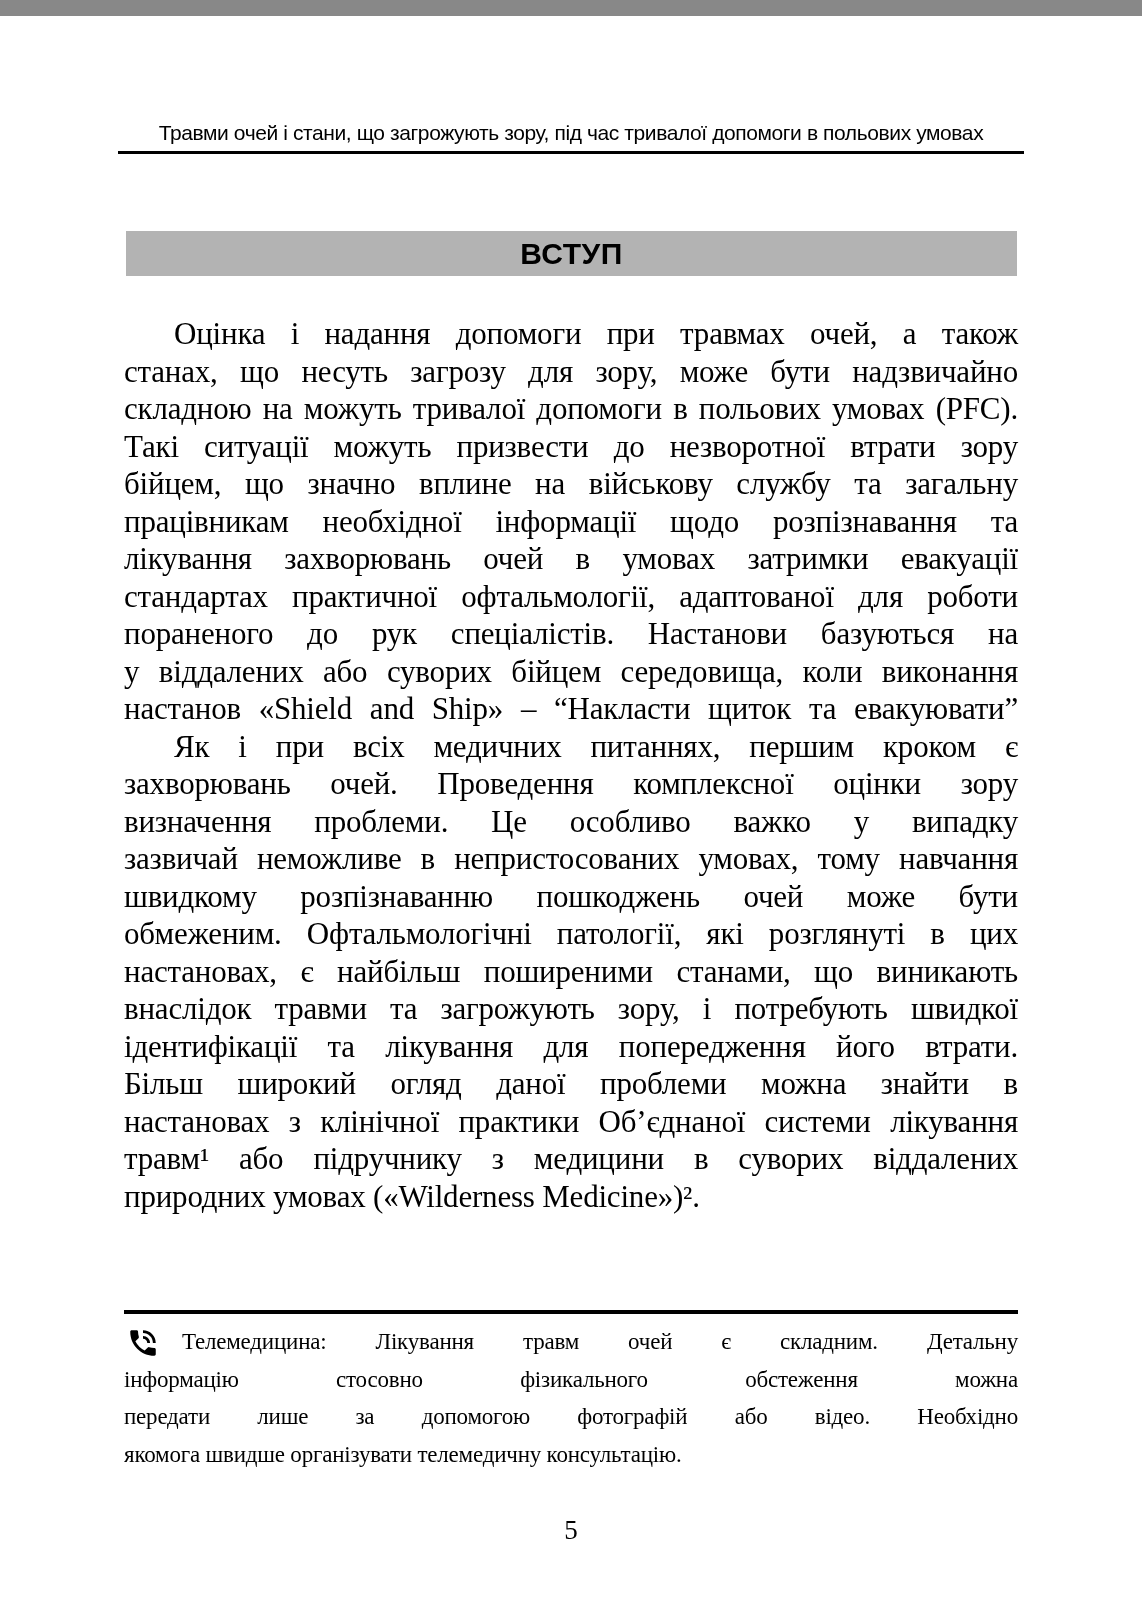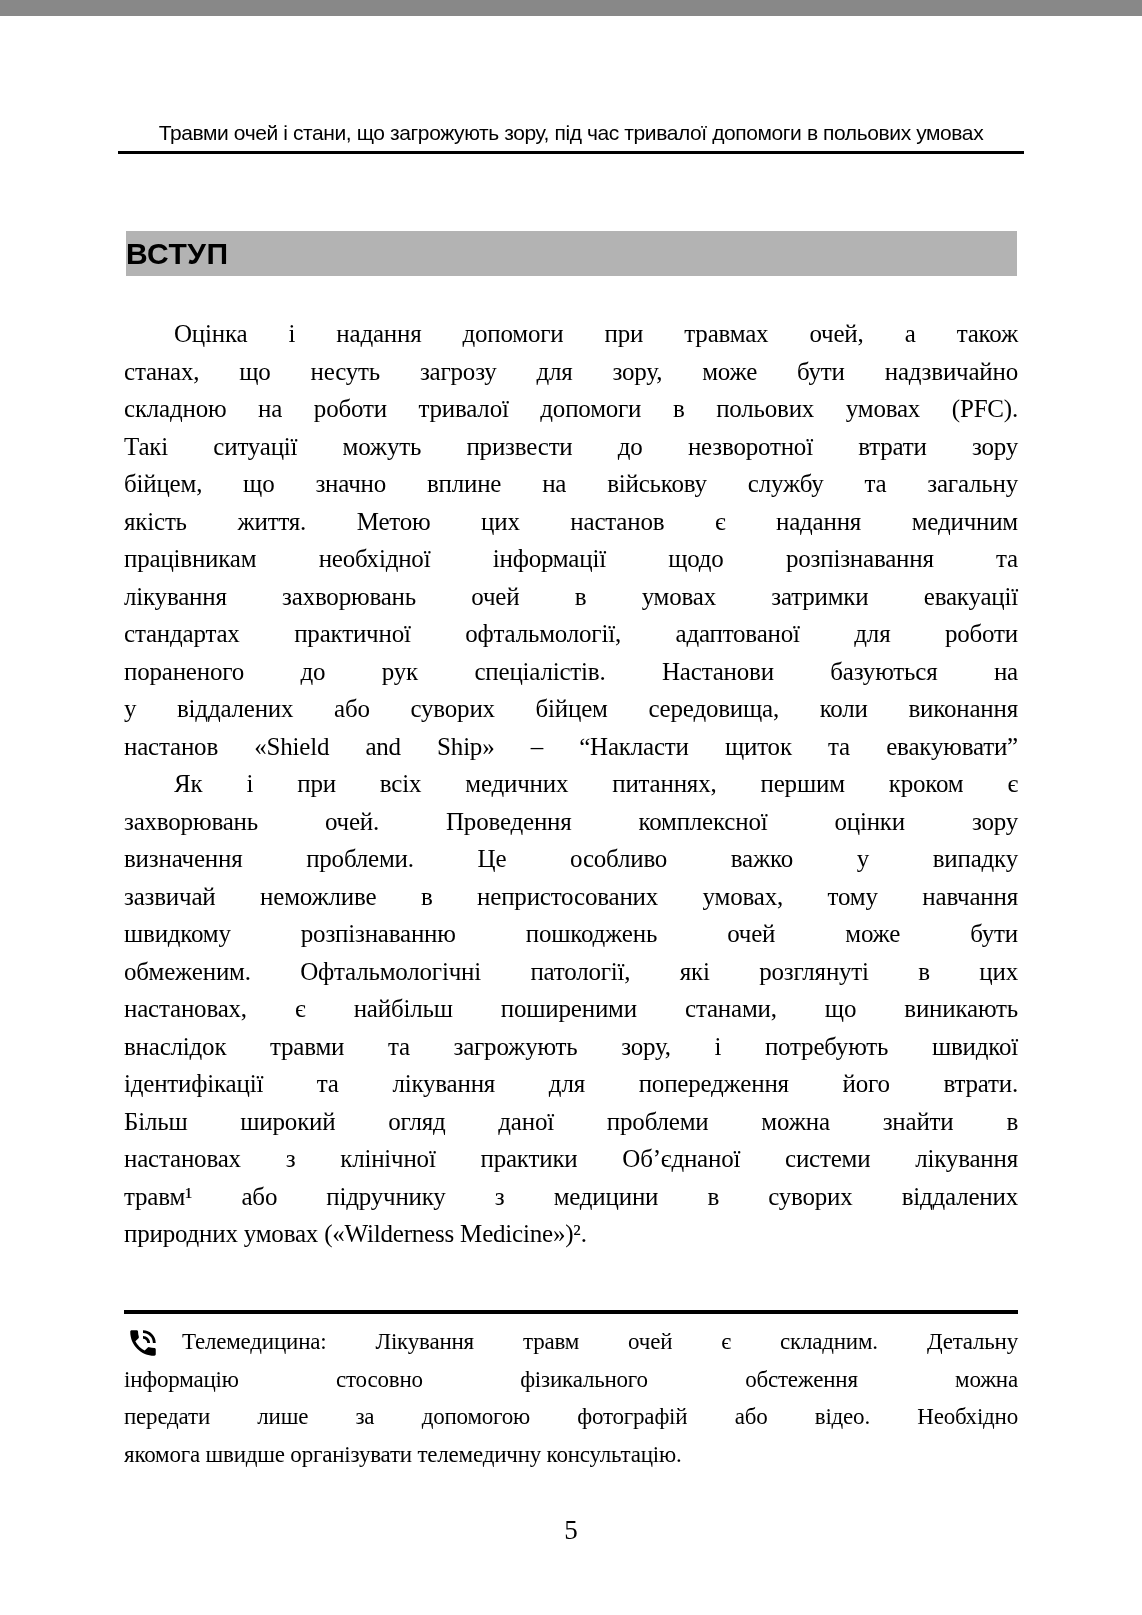--- a/index.html
+++ b/index.html
@@ -21,28 +21,28 @@
     letter-spacing:-0.4px;
     white-space:nowrap;
   }
   .header-rule{
     position:absolute;top:135px;left:118px;width:906px;height:3px;
     background:#000;
   }
   
   .section-banner{
     position:absolute;top:215px;left:126px;width:891px;height:45px;
-    display:flex;align-items:center;justify-content:flex-start;
+    display:flex;align-items:center;justify-content:center;
     font-family:"Liberation Sans", sans-serif;
     font-weight:bold;font-size:30px;letter-spacing:0.5px;
   }
   
   .body-text{
     position:absolute;top:299px;left:124px;width:894px;
-    font-size:25px;
+    font-size:31px;
   }
   .line{
     height:37.5px;line-height:37.5px;
     text-align:justify;text-align-last:justify;
     white-space:nowrap;
     letter-spacing:-0.2px;
   }
   .line.para-end{text-align-last:left;}
   .line.indent{text-indent:50px;}
   
@@ -75,24 +75,23 @@
 
   <div class="header-rule" style="background: rgb(0, 0, 0);"></div>
 
   <div class="section-banner" style="background: rgb(179, 179, 179);">
     <span>ВСТУП</span>
   </div>
 
   <div class="body-text">
       <div class="line indent">Оцінка і надання допомоги при травмах очей, а також</div>
       <div class="line">станах, що несуть загрозу для зору, може бути надзвичайно</div>
-      <div class="line">складною на роботи тривалої допомоги в польових умовах (PFC).</div>
+      <div class="line">складною на можуть тривалої допомоги в польових умовах (PFC).</div>
       <div class="line">Такі ситуації можуть призвести до незворотної втрати зору</div>
       <div class="line">бійцем, що значно вплине на військову службу та загальну</div>
-      <div class="line">якість життя. Метою цих настанов є надання медичним</div>
       <div class="line">працівникам необхідної інформації щодо розпізнавання та</div>
       <div class="line">лікування захворювань очей в умовах затримки евакуації</div>
       <div class="line">стандартах практичної офтальмології, адаптованої для роботи</div>
       <div class="line">пораненого до рук спеціалістів. Настанови базуються на</div>
       <div class="line">у віддалених або суворих бійцем середовища, коли виконання</div>
       <div class="line">настанов «Shield and Ship» – “Накласти щиток та евакуювати”</div>
       <div class="line indent">Як і при всіх медичних питаннях, першим кроком є</div>
       <div class="line">захворювань очей. Проведення комплексної оцінки зору</div>
       <div class="line">визначення проблеми. Це особливо важко у випадку</div>
       <div class="line">зазвичай неможливе в непристосованих умовах, тому навчання</div>

